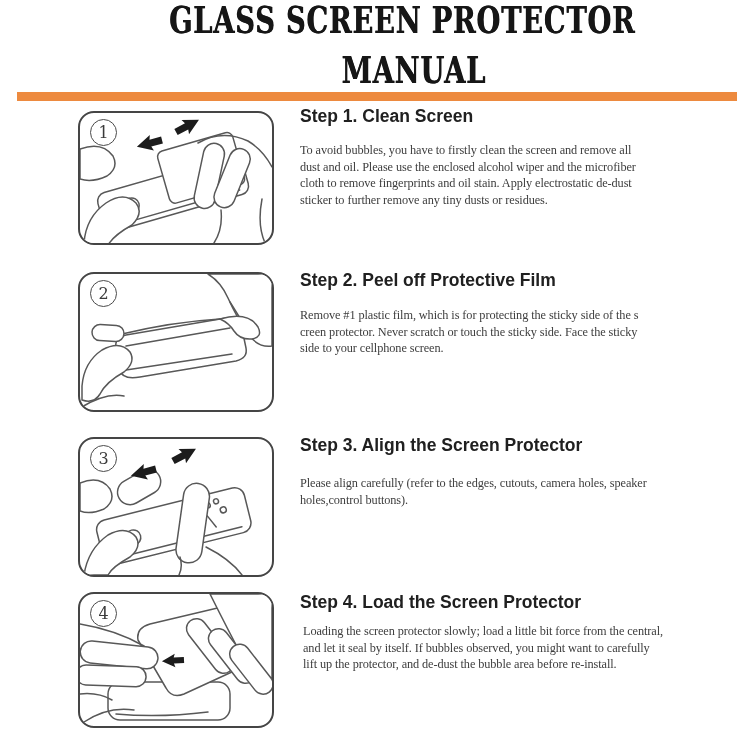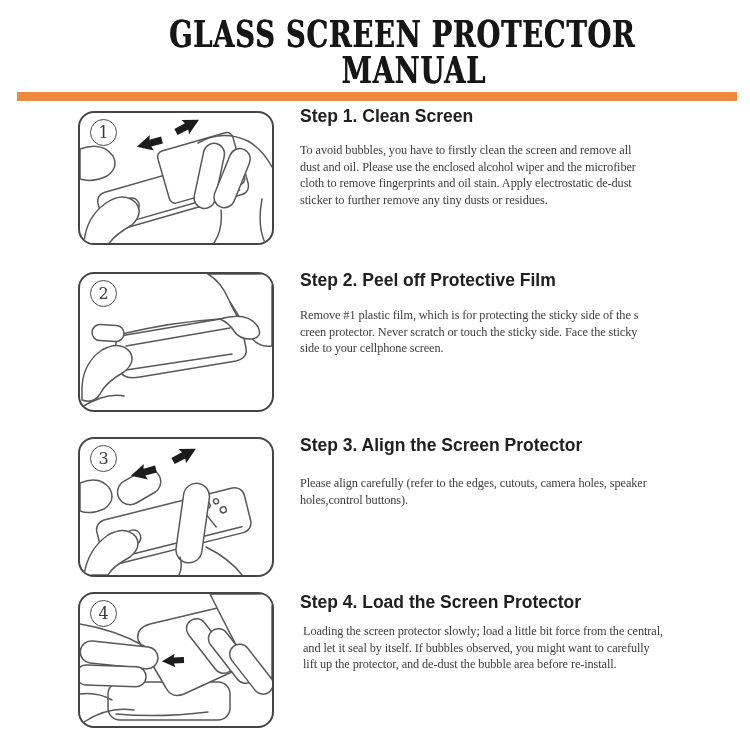--- a/index.html
+++ b/index.html
@@ -14,21 +14,21 @@
     display:inline-block;
     font-family:"DejaVu Serif",serif;
     font-weight:bold;
     color:#161616;
     transform:scaleX(0.74);
     transform-origin:center;
     letter-spacing:1px;
     text-shadow:0.6px 0 0 #161616;
     white-space:nowrap;
   }
-  .title-1{position:absolute;top:14px;left:0;width:100%;}
+  .title-1{position:absolute;top:0;left:0;width:100%;}
   .title-1 .title-line{font-size:37px;line-height:40px;}
   .title-2{position:absolute;top:50px;left:11px;width:100%;}
   .title-2 .title-line{font-size:37px;line-height:40px;}
   .accent-bar{
     position:absolute;top:92px;left:17px;width:720px;height:9px;
     background:#ED8A3F;
   }
   
   .illus-box{
     position:absolute;left:78px;width:196px;

